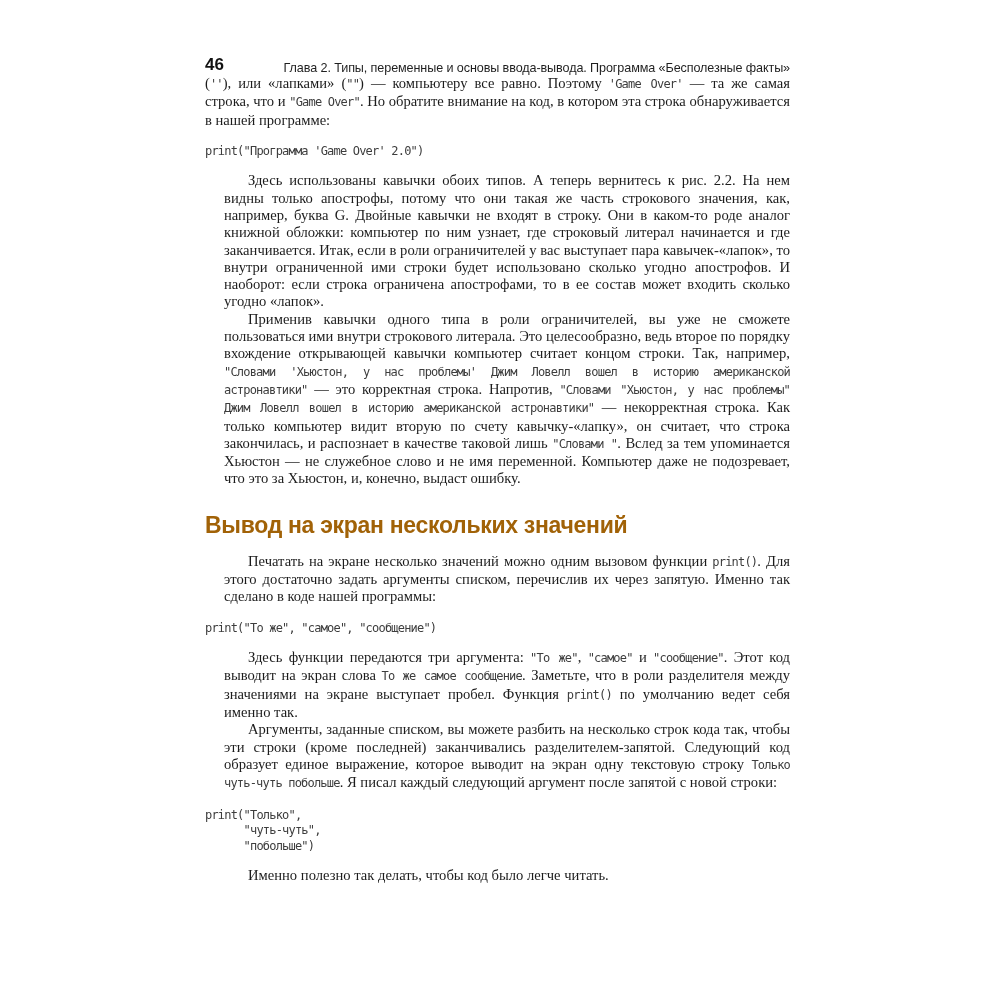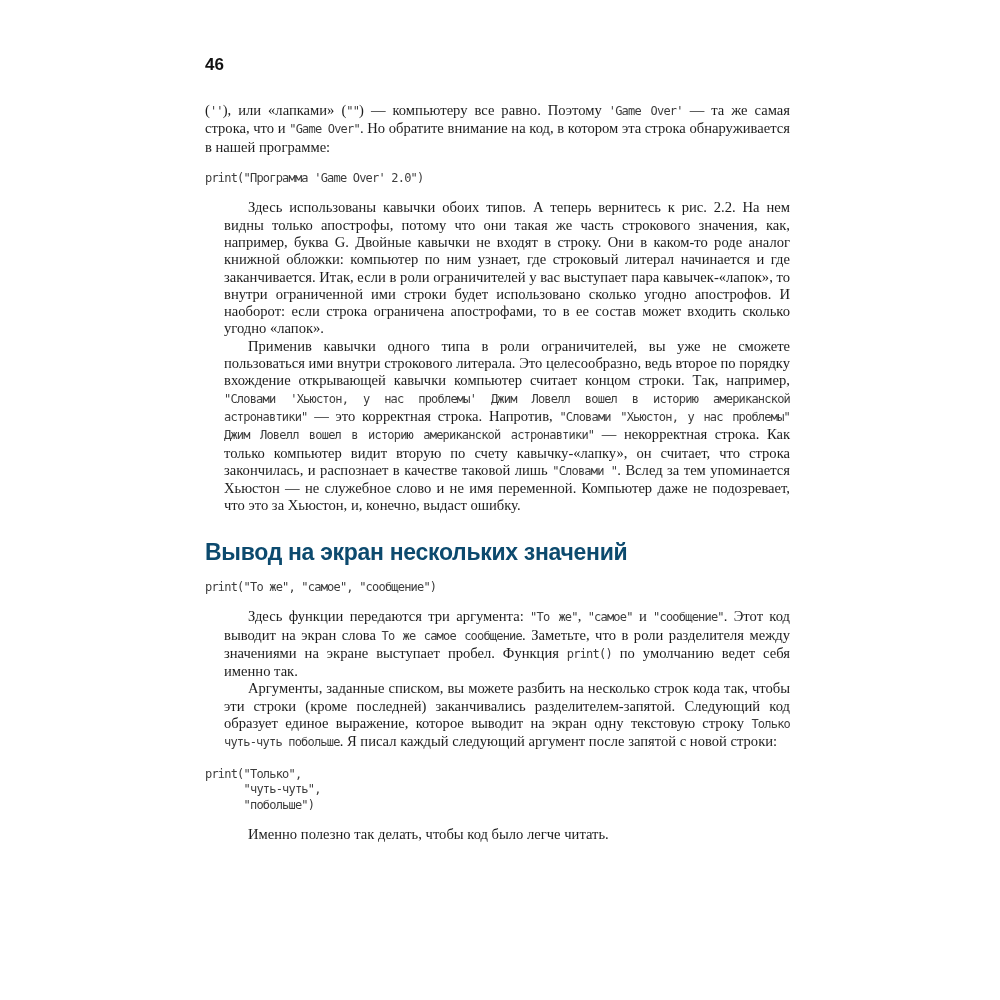--- a/index.html
+++ b/index.html
@@ -16,21 +16,20 @@
   }
   .page {
     box-sizing: border-box;
     width: 1000px;
     height: 1000px;
     padding: 55px 210px 0 205px;
   }
   .page-header {
     display: flex;
     align-items: flex-end;
-    margin-bottom: 27px;
     font-family: "Liberation Sans", sans-serif;
   }
   .page-number {
     font-weight: 700;
     font-size: 17px;
     color: #111111;
   }
   .running-title {
     margin-left: auto;
     font-size: 12.6px;
@@ -59,41 +58,43 @@
     letter-spacing: -0.8px;
     color: #3d3d3d;
   }
   h2.section-heading {
     margin: 24px 0 15px 0;
     font-family: "Liberation Sans", sans-serif;
     font-weight: 700;
     font-size: 23px;
     line-height: 26px;
     letter-spacing: -0.3px;
-    color: #0c4a6e;
+    color: #a16207;
   }
 </style>
 </head>
 <body>
 
 <div class="page">
   <header class="page-header">
     <span class="page-number">46</span>
+    <span class="running-title">Глава 2. Типы, переменные и основы ввода-вывода. Программа «Бесполезные факты»</span>
   </header>
 
   <main>
     <p><span>(</span><span class="code-inline">''</span><span>), или «лапками» (</span><span class="code-inline">""</span><span>) — компьютеру все равно. Поэтому </span><span class="code-inline">'Game Over'</span><span> — та же самая строка, что и </span><span class="code-inline">"Game Over"</span><span>. Но обратите внимание на код, в котором эта строка обнаруживается в нашей программе:</span></p>
 
     <pre class="code-block">print("Программа 'Game Over' 2.0")</pre>
 
     <p class="indent"><span>Здесь использованы кавычки обоих типов. А теперь вернитесь к рис. 2.2. На нем видны только апострофы, потому что они такая же часть строкового значения, как, например, буква G. Двойные кавычки не входят в строку. Они в каком-то роде аналог книжной обложки: компьютер по ним узнает, где строковый литерал начинается и где заканчивается. Итак, если в роли ограничителей у вас выступает пара кавычек-«лапок», то внутри ограниченной ими строки будет использовано сколько угодно апострофов. И наоборот: если строка ограничена апострофами, то в ее состав может входить сколько угодно «лапок».</span></p>
     <p class="indent"><span>Применив кавычки одного типа в роли ограничителей, вы уже не сможете пользоваться ими внутри строкового литерала. Это целесообразно, ведь второе по порядку вхождение открывающей кавычки компьютер считает концом строки. Так, например, </span><span class="code-inline">"Словами 'Хьюстон, у нас проблемы' Джим Ловелл вошел в историю американской астронавтики"</span><span> — это корректная строка. Напротив, </span><span class="code-inline">"Словами "Хьюстон, у нас проблемы" Джим Ловелл вошел в историю американской астронавтики"</span><span> — некорректная строка. Как только компьютер видит вторую по счету кавычку-«лапку», он считает, что строка закончилась, и распознает в качестве таковой лишь </span><span class="code-inline">"Словами "</span><span>. Вслед за тем упоминается Хьюстон — не служебное слово и не имя переменной. Компьютер даже не подозревает, что это за Хьюстон, и, конечно, выдаст ошибку.</span></p>
 
     <h2 class="section-heading">Вывод на экран нескольких значений</h2>
 
+    <p class="indent"><span>Печатать на экране несколько значений можно одним вызовом функции </span><span class="code-inline">print()</span><span>. Для этого достаточно задать аргументы списком, перечислив их через запятую. Именно так сделано в коде нашей программы:</span></p>
 
     <pre class="code-block">print("То же", "самое", "сообщение")</pre>
 
     <p class="indent"><span>Здесь функции передаются три аргумента: </span><span class="code-inline">"То же"</span><span>, </span><span class="code-inline">"самое"</span><span> и </span><span class="code-inline">"сообщение"</span><span>. Этот код выводит на экран слова </span><span class="code-inline">То же самое сообщение</span><span>. Заметьте, что в роли разделителя между значениями на экране выступает пробел. Функция </span><span class="code-inline">print()</span><span> по умолчанию ведет себя именно так.</span></p>
     <p class="indent"><span>Аргументы, заданные списком, вы можете разбить на несколько строк кода так, чтобы эти строки (кроме последней) заканчивались разделителем-запятой. Следующий код образует единое выражение, которое выводит на экран одну текстовую строку </span><span class="code-inline">Только чуть-чуть побольше</span><span>. Я писал каждый следующий аргумент после запятой с новой строки:</span></p>
 
     <pre class="code-block">print("Только",
       "чуть-чуть",
       "побольше")</pre>
 

